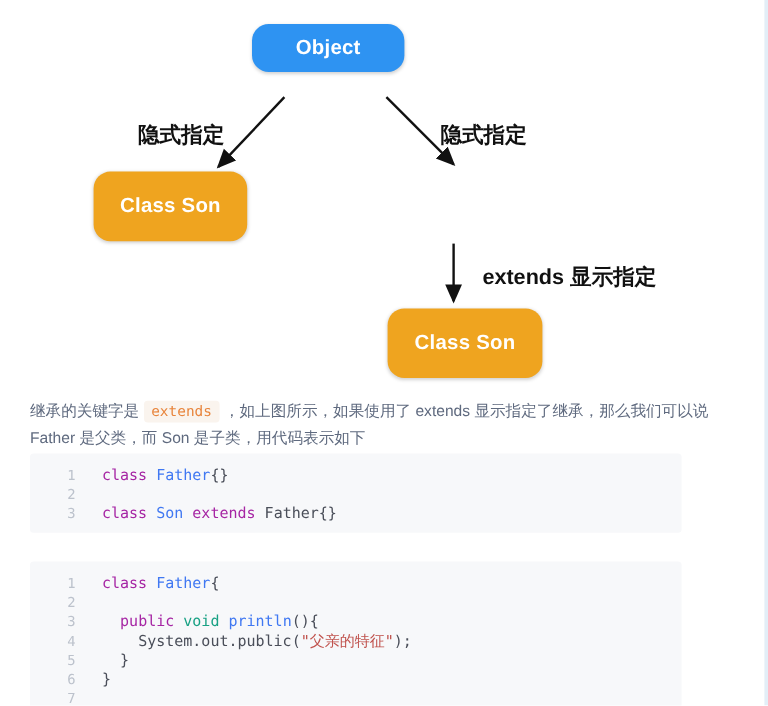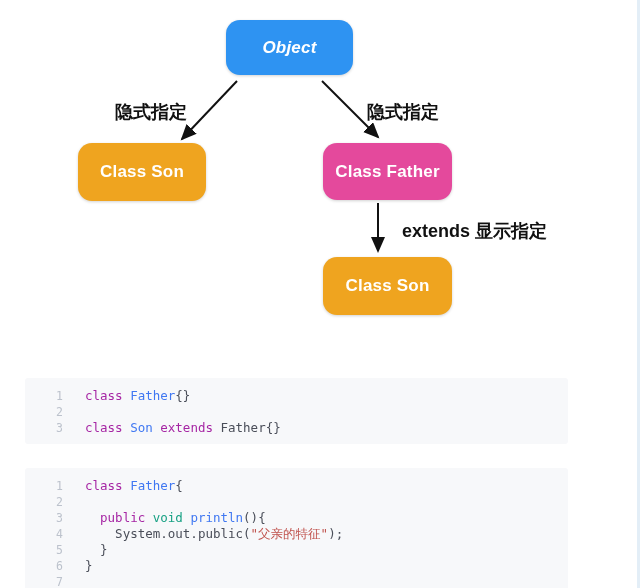--- a/index.html
+++ b/index.html
@@ -19,21 +19,21 @@
   
   .diagram { position: absolute; left: 0; top: 0; width: 640px; height: 330px; }
   .node {
     position: absolute;
     border-radius: 14px;
     display: flex; align-items: center; justify-content: center;
     color: #ffffff; font-weight: bold; font-size: 17px;
     box-shadow: 0 1px 3px rgba(0,0,0,0.18);
     letter-spacing: 0.2px;
   }
-  .node-object      { left: 226px; top: 20px;  width: 127px; height: 55px; font-style: italic; }
+  .node-object      { left: 210px; top: 20px;  width: 127px; height: 40px; }
   .node-son-left    { left: 78px;  top: 143px; width: 128px; height: 58px; }
   .node-father      { left: 323px; top: 143px; width: 129px; height: 57px; }
   .node-son-bottom  { left: 323px; top: 257px; width: 129px; height: 58px; }
 
   .edge-label {
     position: absolute;
     color: #111111; font-weight: bold; font-size: 18px;
     white-space: nowrap;
   }
   .lbl-implicit-left  { left: 115px; top: 100px; }
@@ -99,31 +99,31 @@
       </defs>
       <line x1="237" y1="81" x2="182" y2="139" stroke="#111111" stroke-width="2" marker-end="url(#ah)"></line>
       <line x1="322" y1="81" x2="378" y2="137" stroke="#111111" stroke-width="2" marker-end="url(#ah)"></line>
       <line x1="378" y1="203" x2="378" y2="251" stroke="#111111" stroke-width="2" marker-end="url(#ah)"></line>
     </svg>
 
     <div class="node node-object" style="background: rgb(46, 147, 242);">Object</div>
 
     <div class="node node-son-left" style="background: rgb(239, 164, 31);">Class Son</div>
 
-    <div class="node node-father" style="background: rgb(228, 73, 156);">Class Father</div>
 
     <div class="node node-son-bottom" style="background: rgb(239, 164, 31);">Class Son</div>
 
     <div class="edge-label lbl-implicit-left">隐式指定</div>
 
     <div class="edge-label lbl-implicit-right">隐式指定</div>
 
     <div class="edge-label lbl-extends">extends 显示指定</div>
   </div>
 
+  <p class="para para-1"><span>继承的关键字是</span><code class="inline-code">extends</code><span>，如上图所示，如果使用了 extends 显示指定了继承，那么我们可以说 Father 是父类，而 Son 是子类，用代码表示如下</span></p>
 
   <div class="code-block code-block-1">
       <div class="code-line"><span class="line-num">1</span><span class="line-code"><span class="tok-keyword">class</span><span class="tok-plain"> </span><span class="tok-type">Father</span><span class="tok-plain">{}</span></span></div>
       <div class="code-line"><span class="line-num">2</span><span class="line-code"></span></div>
       <div class="code-line"><span class="line-num">3</span><span class="line-code"><span class="tok-keyword">class</span><span class="tok-plain"> </span><span class="tok-type">Son</span><span class="tok-plain"> </span><span class="tok-keyword">extends</span><span class="tok-plain"> </span><span class="tok-plain">Father{}</span></span></div>
     </div>
 
 
   <div class="code-block code-block-2">
       <div class="code-line"><span class="line-num">1</span><span class="line-code"><span class="tok-keyword">class</span><span class="tok-plain"> </span><span class="tok-type">Father</span><span class="tok-plain">{</span></span></div>

